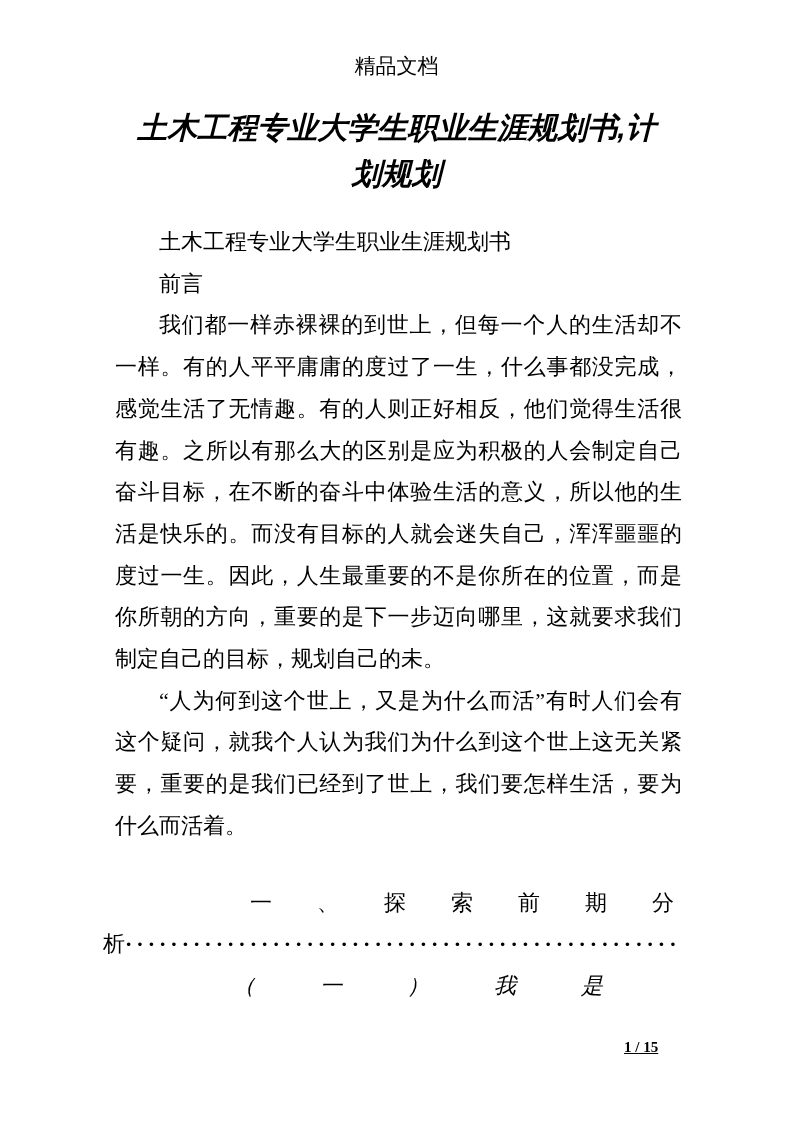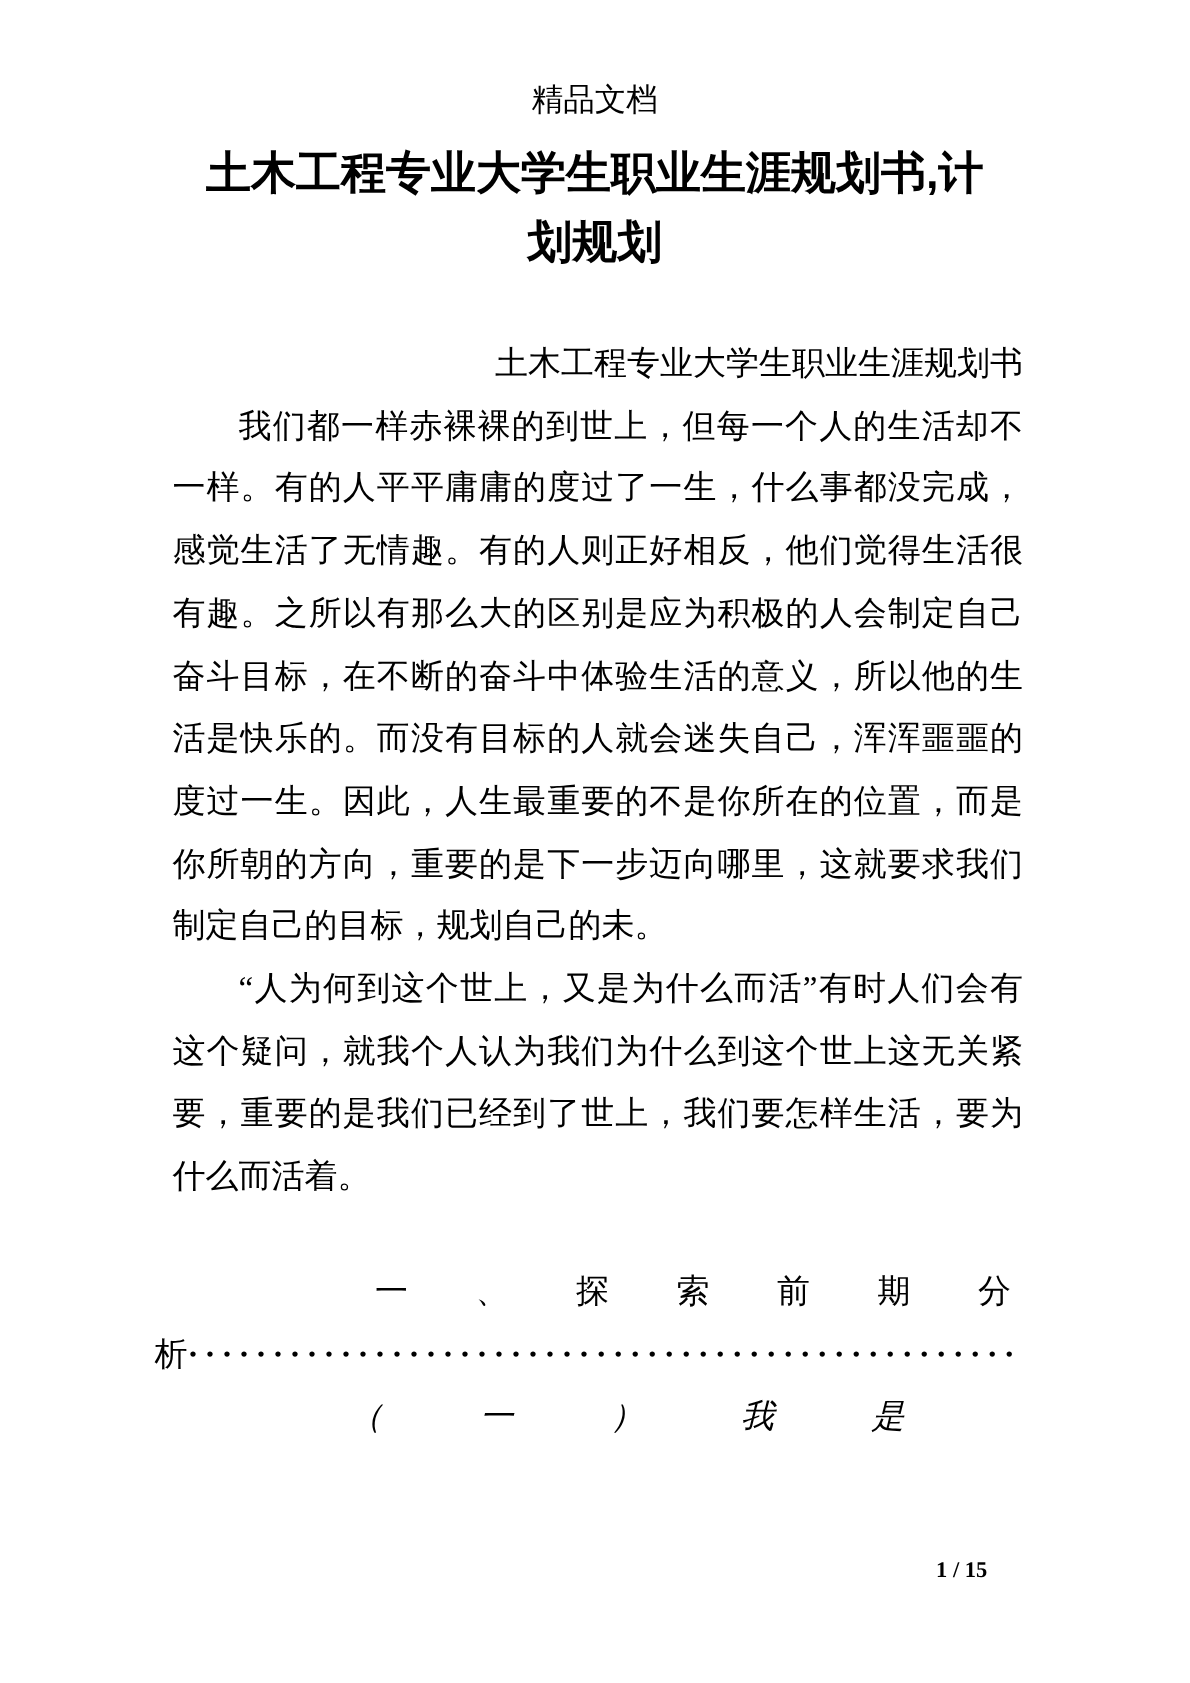--- a/index.html
+++ b/index.html
@@ -31,34 +31,34 @@
     left: 0;
     width: 100%;
     font-family: "Liberation Sans", "DejaVu Sans", sans-serif;
     font-weight: 700;
     font-size: 30px;
     line-height: 46px;
     text-align: center;
   }
   .doc-title .inner {
     width: 540px;
-    margin: 0 auto;
+    margin: 12px auto;
+    font-style: italic;
   }
   .body-text {
     position: absolute;
     top: 221px;
     left: 115px;
     width: 567px;
     font-size: 22px;
     line-height: 41.7px;
   }
   .body-text p {
     margin: 0;
     text-indent: 2em;
-    text-align: right;
   }
   .body-text p.para {
     text-align: justify;
   }
   .toc-line1 {
     margin-left: 135px;
     letter-spacing: 45px;
     white-space: nowrap;
     margin-top: 35px;
   }
@@ -78,37 +78,39 @@
     white-space: nowrap;
     font-style: italic;
   }
   .page-number {
     position: absolute;
     top: 1039px;
     left: 624px;
     font-size: 15px;
     font-weight: 700;
     line-height: 17px;
+    text-decoration: underline;
   }
 </style>
 </head>
 <body>
 
 <div class="page">
 
   <div class="watermark">精品文档</div>
 
   <div class="doc-title">
     <div class="inner">土木工程专业大学生职业生涯规划书,计划规划</div>
   </div>
 
   <div class="body-text">
 
     <p>土木工程专业大学生职业生涯规划书</p>
 
+    <p>前言</p>
 
     <p class="para">我们都一样赤裸裸的到世上，但每一个人的生活却不一样。有的人平平庸庸的度过了一生，什么事都没完成，感觉生活了无情趣。有的人则正好相反，他们觉得生活很有趣。之所以有那么大的区别是应为积极的人会制定自己奋斗目标，在不断的奋斗中体验生活的意义，所以他的生活是快乐的。而没有目标的人就会迷失自己，浑浑噩噩的度过一生。因此，人生最重要的不是你所在的位置，而是你所朝的方向，重要的是下一步迈向哪里，这就要求我们制定自己的目标，规划自己的未。</p>
 
     <p class="para">“人为何到这个世上，又是为什么而活”有时人们会有这个疑问，就我个人认为我们为什么到这个世上这无关紧要，重要的是我们已经到了世上，我们要怎样生活，要为什么而活着。</p>
 
 
     <div class="toc-line1">一、探索前期分</div>
 
     <div class="toc-line2">
       <span>析</span><span class="toc-dots">······································································</span>

